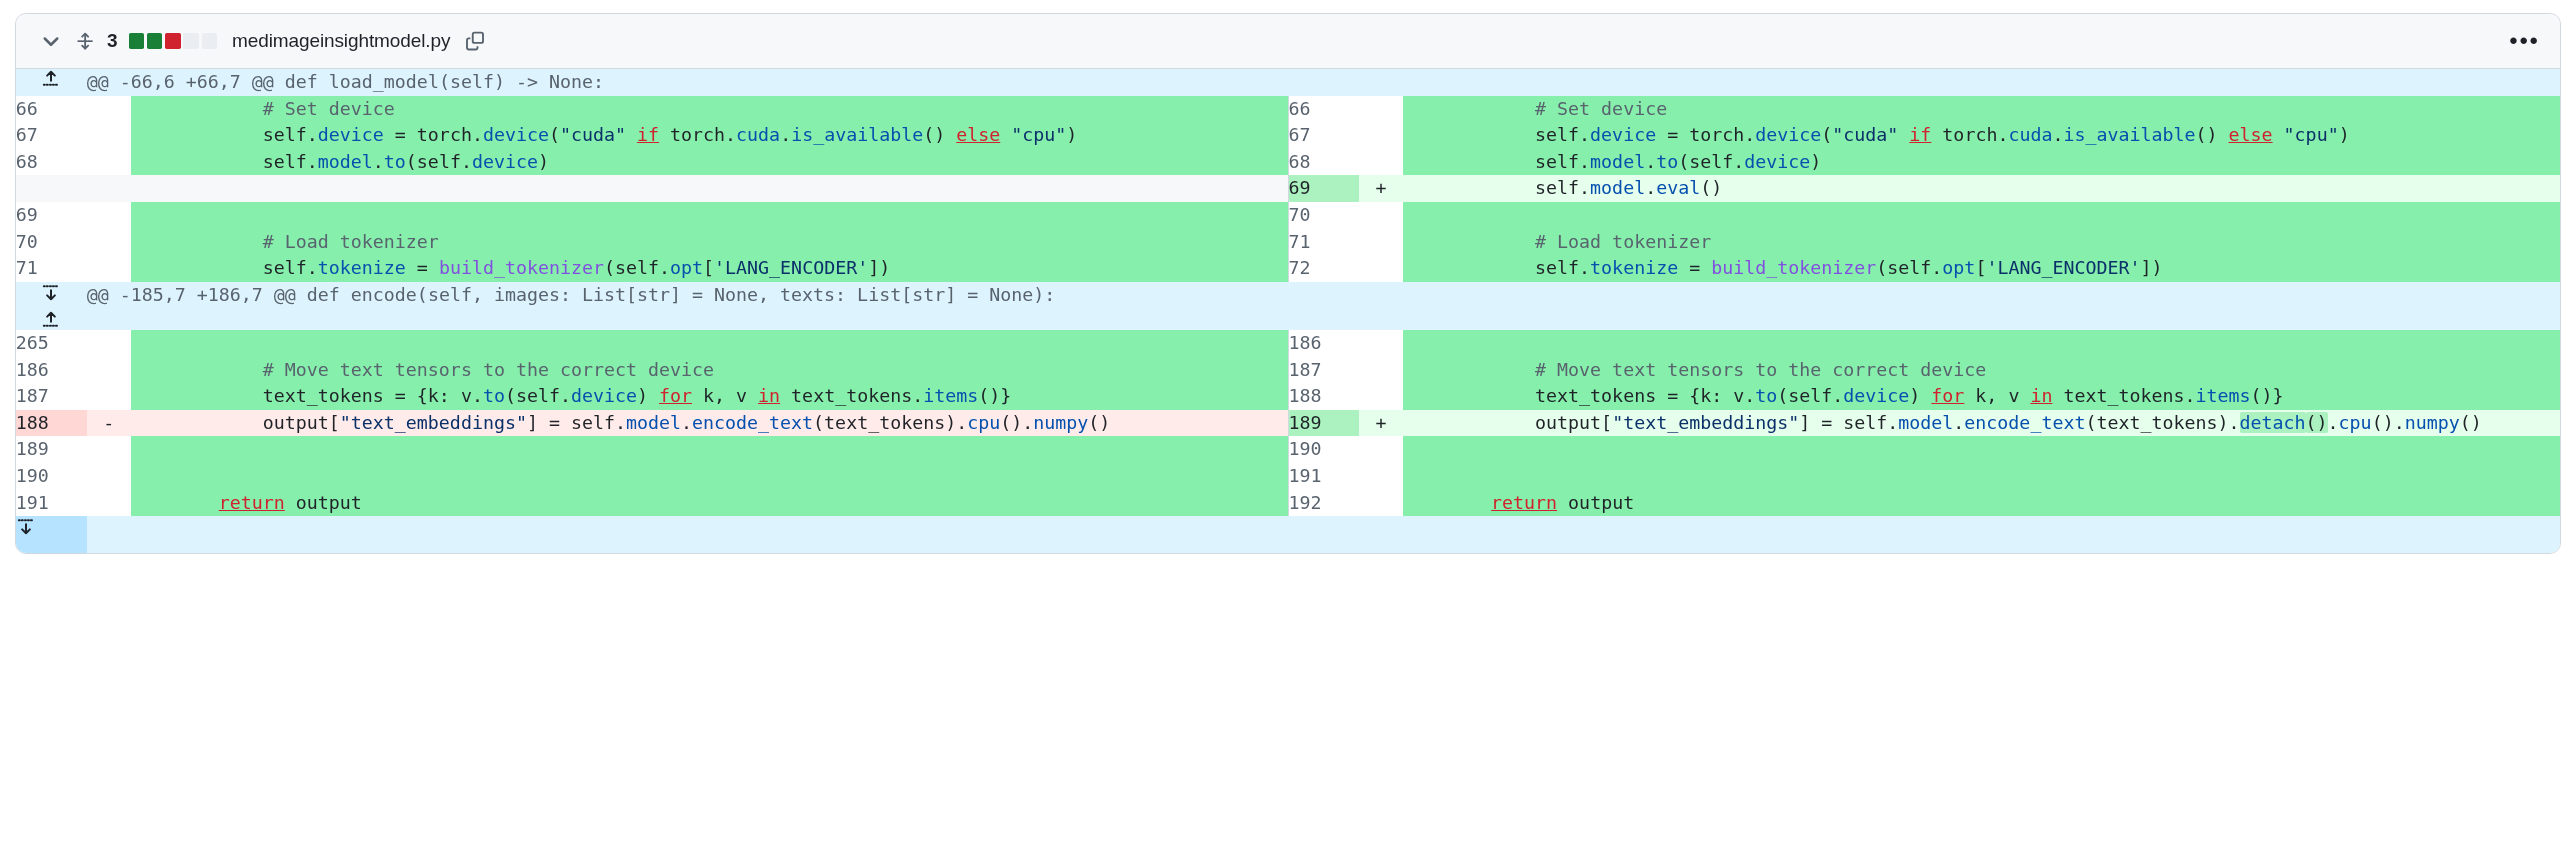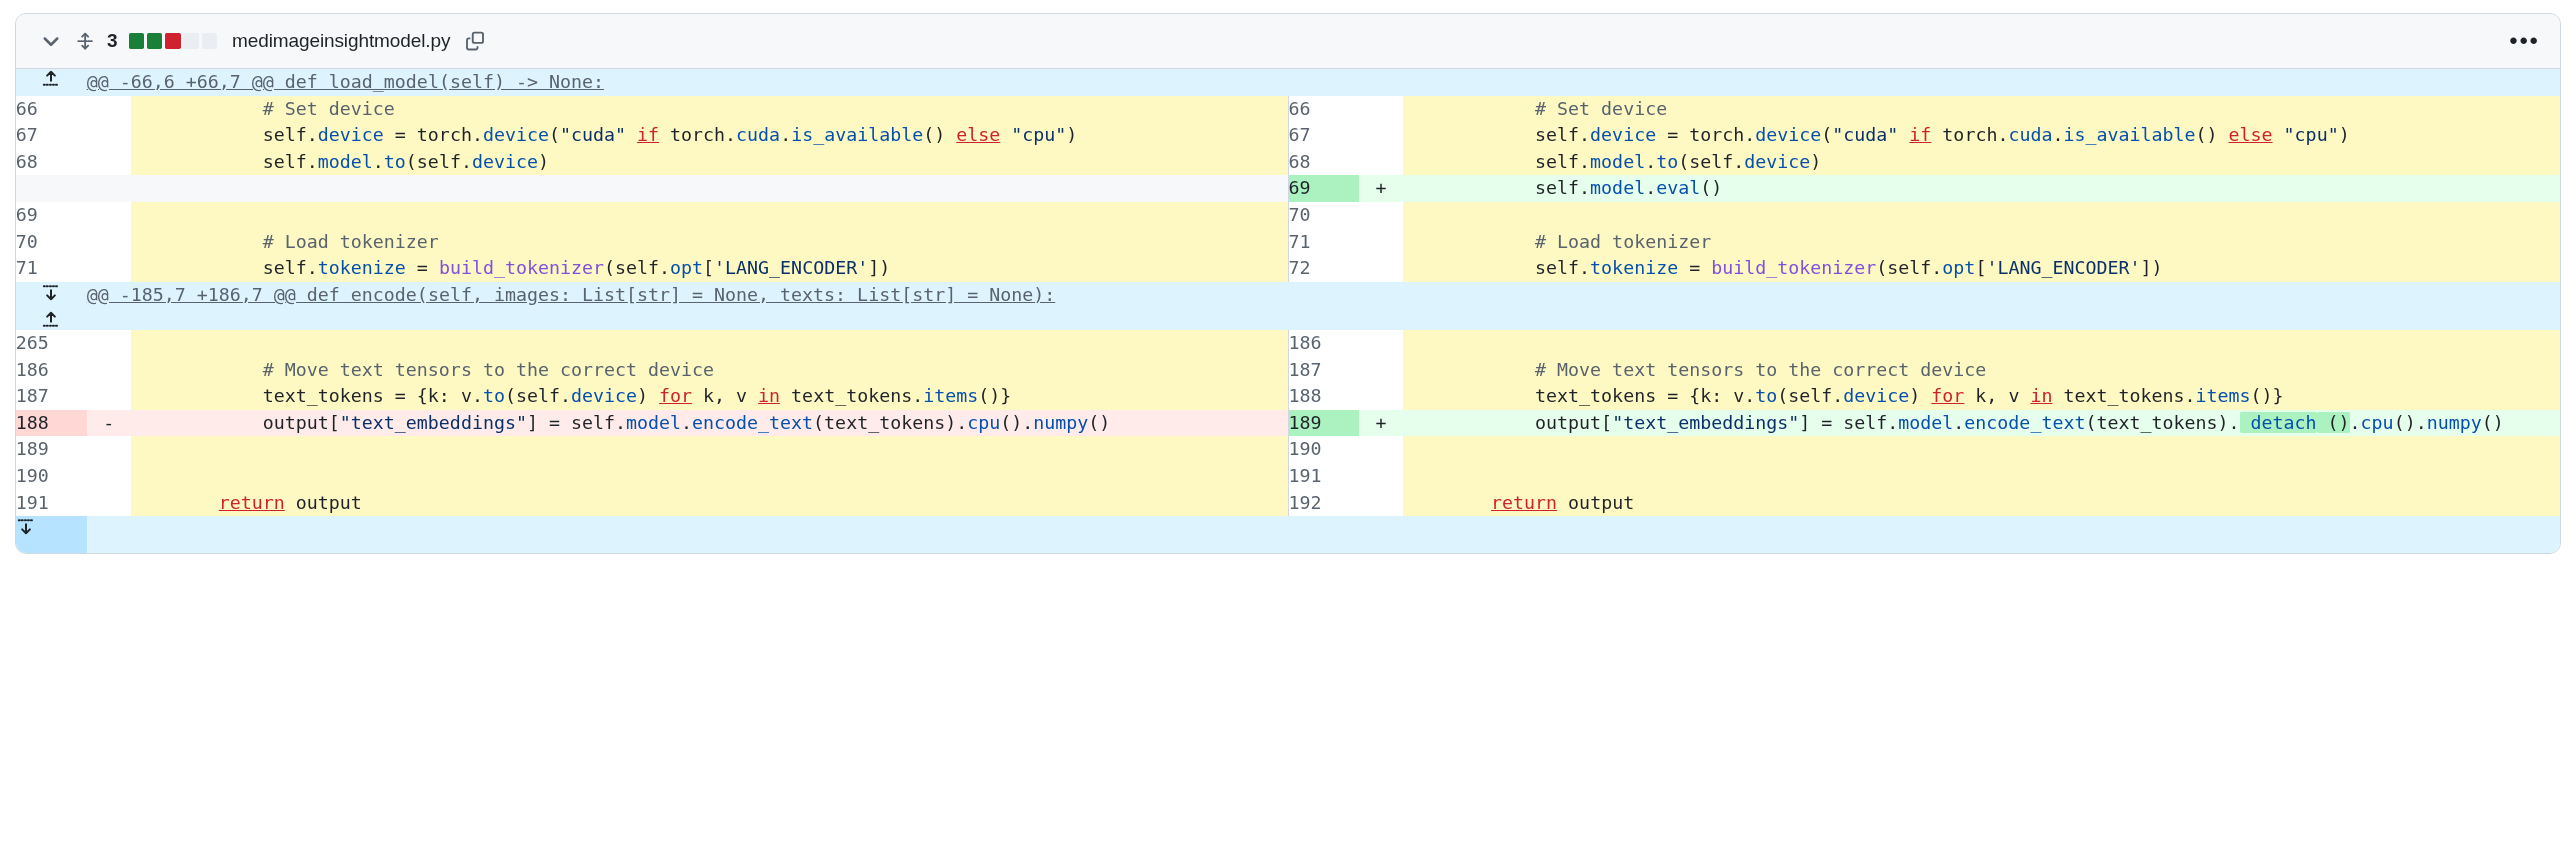--- a/index.html
+++ b/index.html
@@ -95,38 +95,37 @@
     white-space: pre-wrap;
     word-break: break-word;
     color: #1f2328;
     padding-right: 11px;
     padding-left: 1.8px;
   }
   td.code-left { border-right: 0.9px solid #d1d9e0; }
 
   
   tr.ctx td.num   { background: #fff; }
-  tr.ctx td.code  { background: #fef9c3; }
-
-  .wordhl-add { background: #abf2c0; border-radius: 1.8px; padding-left: 11px; }
+  tr.ctx td.code  { background: #86efac; }
+
+  .wordhl-add { background: #abf2c0; border-radius: 1.8px; }
 
   
   tr.hunk td { background: #ddf4ff; }
   td.hunk-exp {
     background: #b6e3ff;
     text-align: center;
     color: #1f2328;
     vertical-align: middle;
   }
   td.hunk-text {
     color: #59636e;
     padding-left: 53px;
     white-space: pre;
     font-size: 18.3px;
-    text-decoration: underline;
   }
   .exp-stack { display: flex; flex-direction: column; align-items: center; justify-content: center; gap: 8.2px; }
   .exp-ico { display: block; cursor: pointer; }
 
   
   tr.expander td { background: #ddf4ff; height: 37px; }
   tr.expander td.hunk-exp { background: #b6e3ff; }
 
   
   .k  { color: #cf222e; text-decoration: underline; }  

